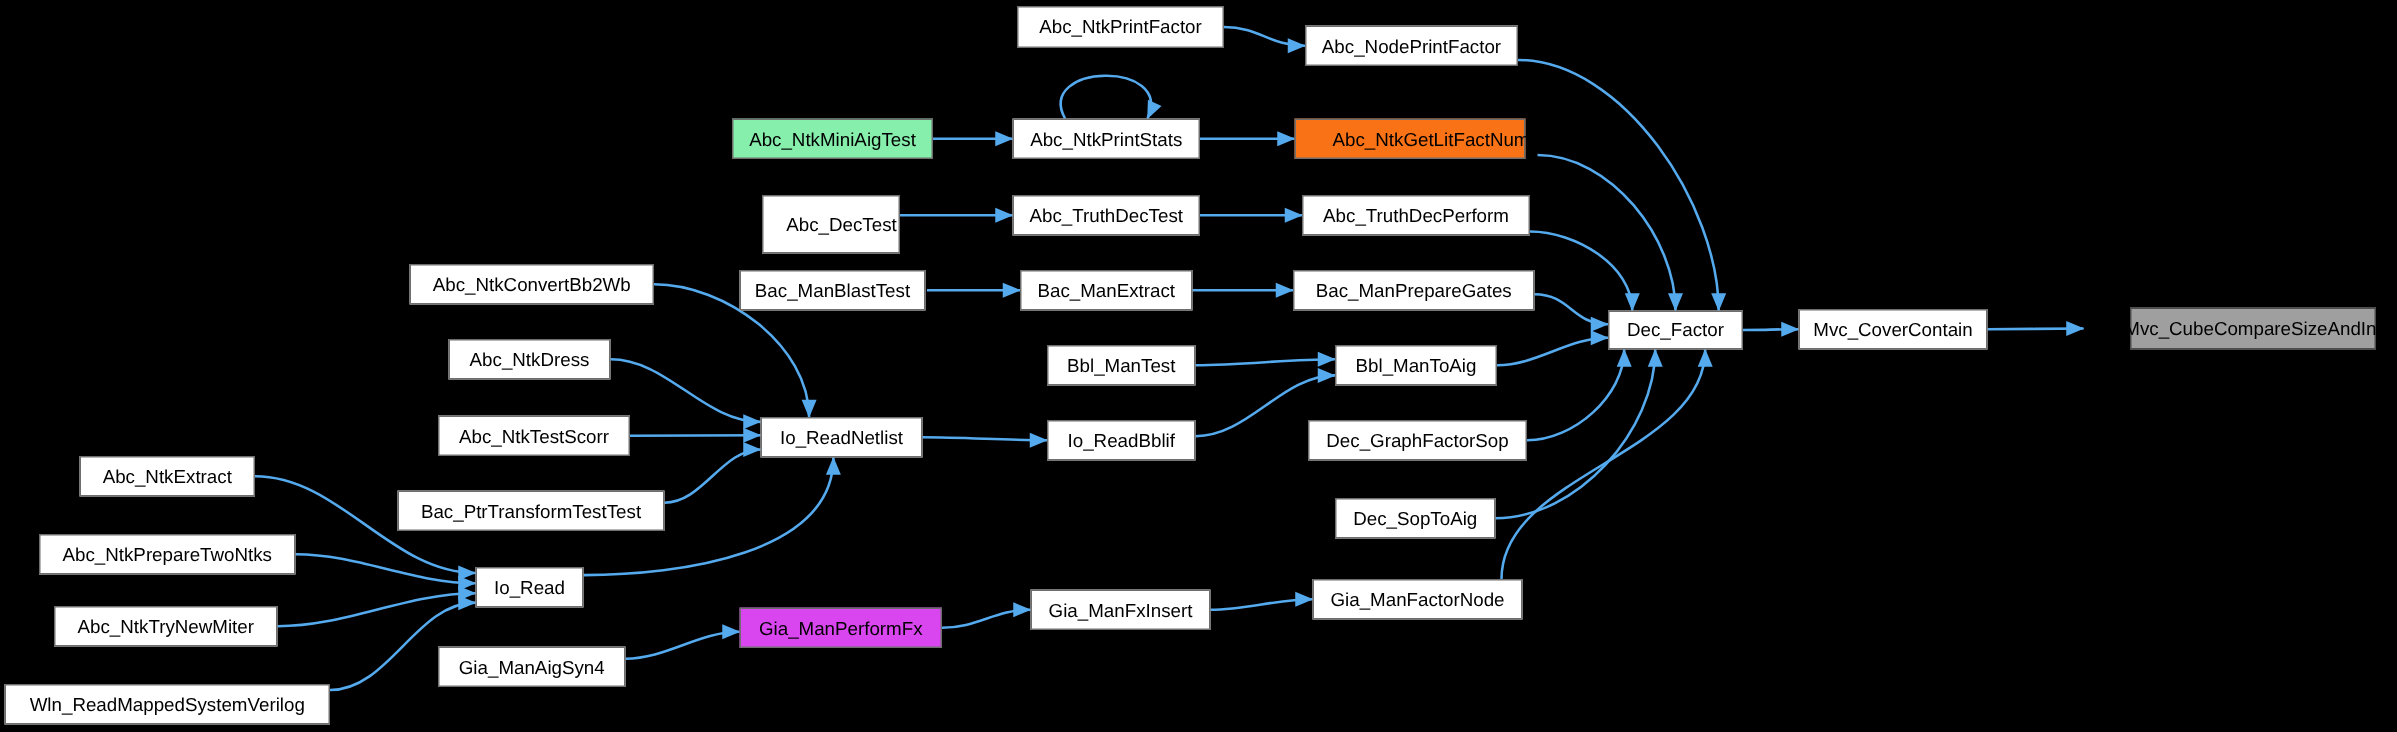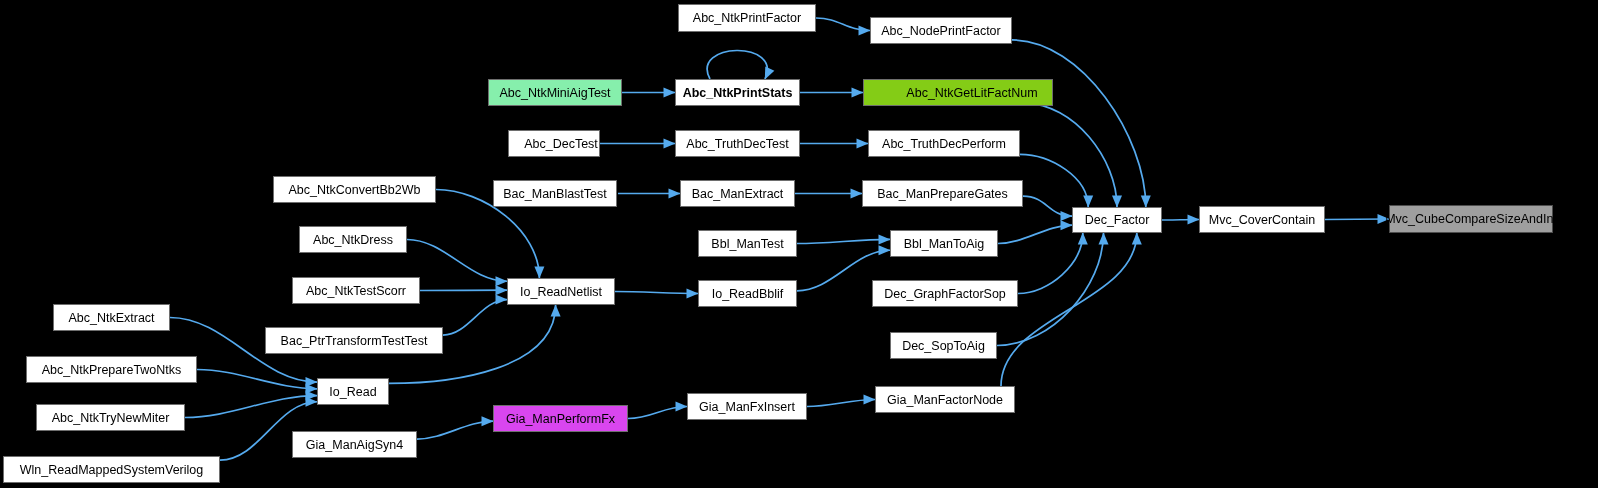--- a/index.html
+++ b/index.html
@@ -15,21 +15,21 @@
     position:absolute;
     box-sizing:border-box;
     display:flex;align-items:center;justify-content:center;
     font-size:12.5px;
     color:#000;
     white-space:nowrap;
     border:1.6px solid #6e6e6e;
     background:#fff;
     z-index:2;
   }
-  .node.highlight{background:#9f9f9f;border-color:#4d4d4d;}
+  .node.highlight{background:#9f9f9f;border-color:#4d4d4d;margin-left:31px;}
   .edge{fill:none;stroke-width:1.7px;}
 </style>
 </head>
 <body>
 
 <div id="canvas">
   <svg id="edge-layer" width="1598" height="488" viewBox="0 0 1598 488" xmlns="http://www.w3.org/2000/svg">
     <defs>
       <marker id="arrowhead" markerUnits="userSpaceOnUse" markerWidth="14" markerHeight="12" refX="12.5" refY="6" orient="auto">
         <path d="M1,1 L13,6 L1,11 Z" fill="#55aaee"></path>
@@ -68,23 +68,23 @@
         <path d="M997,345.5 C1051.2200723902135,345.5 1103.5,287.22007239021355 1103.5,233" class="edge" stroke="#55aaee" marker-end="url(#arrowhead)"></path>
         <path d="M1001,386 C1001,316 1136.8,303 1136.8,233" class="edge" stroke="#55aaee" marker-end="url(#arrowhead)"></path>
         <path d="M1162,220 C1186,220 1175,219.5 1199,219.5" class="edge" stroke="#55aaee" marker-end="url(#arrowhead)"></path>
         <path d="M1325,219.5 C1349,219.5 1365,219 1389,219" class="edge" stroke="#55aaee" marker-end="url(#arrowhead)"></path>
       </g>
   </svg>
   <div id="nodes">
       <div class="node" style="left: 678px; top: 4px; width: 138px; height: 28px; background: rgb(255, 255, 255); border-color: rgb(110, 110, 110);">Abc_NtkPrintFactor</div>
       <div class="node" style="left: 870px; top: 17px; width: 142px; height: 27px; background: rgb(255, 255, 255); border-color: rgb(110, 110, 110);">Abc_NodePrintFactor</div>
       <div class="node" style="left: 488px; top: 79px; width: 134px; height: 27px; background: #86efac; border-color: rgb(110, 110, 110);">Abc_NtkMiniAigTest</div>
-      <div class="node" style="left: 675px; top: 79px; width: 125px; height: 27px; background: rgb(255, 255, 255); border-color: rgb(110, 110, 110); font-weight: bold;">Abc_NtkPrintStats</div>
-      <div class="node" style="left: 863px; top: 79px; width: 190px; height: 27px; background: #84cc16; border-color: rgb(110, 110, 110); padding-left: 28px;">Abc_NtkGetLitFactNum</div>
-      <div class="node" style="left: 508px; top: 130px; width: 92px; height: 27px; background: rgb(255, 255, 255); border-color: rgb(110, 110, 110); padding-left: 14px;">Abc_DecTest</div>
+      <div class="node" style="left: 675px; top: 79px; width: 125px; height: 27px; background: rgb(255, 255, 255); border-color: rgb(110, 110, 110);">Abc_NtkPrintStats</div>
+      <div class="node" style="left: 863px; top: 79px; width: 154px; height: 27px; background: #f97316; border-color: rgb(110, 110, 110); padding-left: 28px;">Abc_NtkGetLitFactNum</div>
+      <div class="node" style="left: 508px; top: 130px; width: 92px; height: 39px; background: rgb(255, 255, 255); border-color: rgb(110, 110, 110); padding-left: 14px;">Abc_DecTest</div>
       <div class="node" style="left: 675px; top: 130px; width: 125px; height: 27px; background: rgb(255, 255, 255); border-color: rgb(110, 110, 110);">Abc_TruthDecTest</div>
       <div class="node" style="left: 868px; top: 130px; width: 152px; height: 27px; background: rgb(255, 255, 255); border-color: rgb(110, 110, 110);">Abc_TruthDecPerform</div>
       <div class="node" style="left: 493px; top: 180px; width: 124px; height: 27px; background: rgb(255, 255, 255); border-color: rgb(110, 110, 110);">Bac_ManBlastTest</div>
       <div class="node" style="left: 680px; top: 180px; width: 115px; height: 27px; background: rgb(255, 255, 255); border-color: rgb(110, 110, 110);">Bac_ManExtract</div>
       <div class="node" style="left: 862px; top: 180px; width: 161px; height: 27px; background: rgb(255, 255, 255); border-color: rgb(110, 110, 110);">Bac_ManPrepareGates</div>
       <div class="node" style="left: 273px; top: 176px; width: 163px; height: 27px; background: rgb(255, 255, 255); border-color: rgb(110, 110, 110);">Abc_NtkConvertBb2Wb</div>
       <div class="node" style="left: 299px; top: 226px; width: 108px; height: 27px; background: rgb(255, 255, 255); border-color: rgb(110, 110, 110);">Abc_NtkDress</div>
       <div class="node" style="left: 292px; top: 277px; width: 128px; height: 27px; background: rgb(255, 255, 255); border-color: rgb(110, 110, 110);">Abc_NtkTestScorr</div>
       <div class="node" style="left: 265px; top: 327px; width: 178px; height: 27px; background: rgb(255, 255, 255); border-color: rgb(110, 110, 110);">Bac_PtrTransformTestTest</div>
       <div class="node" style="left: 507px; top: 278px; width: 108px; height: 27px; background: rgb(255, 255, 255); border-color: rgb(110, 110, 110);">Io_ReadNetlist</div>

